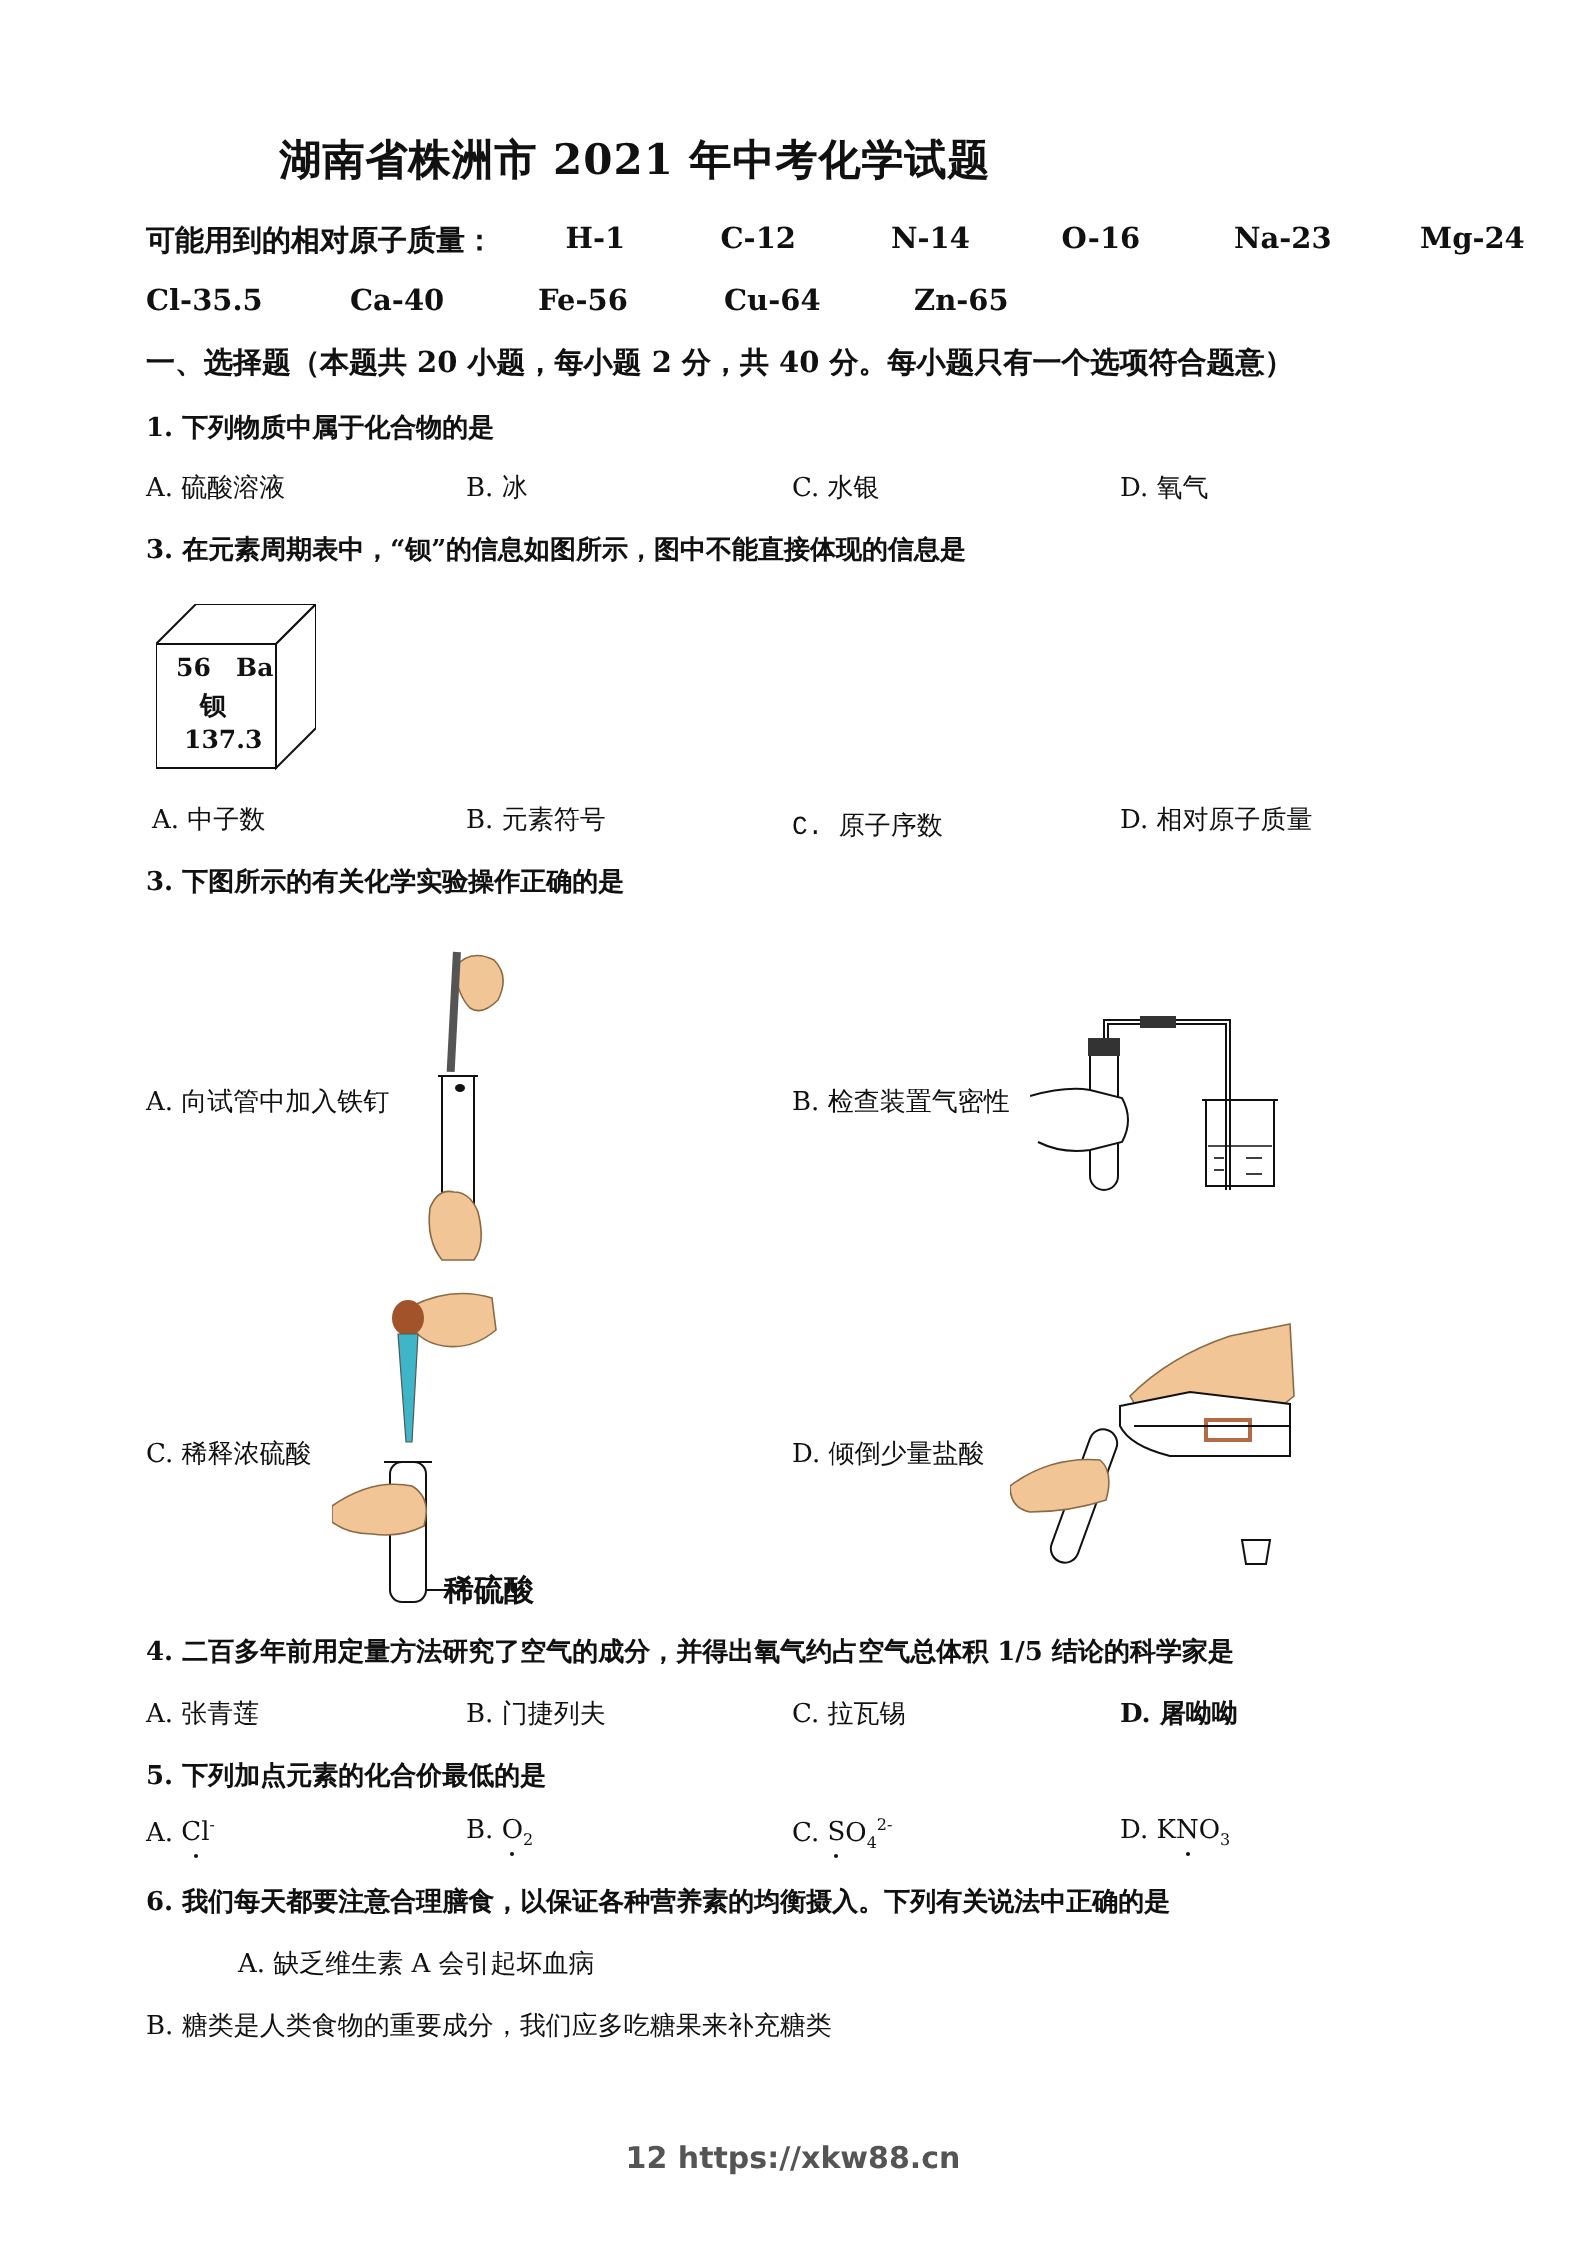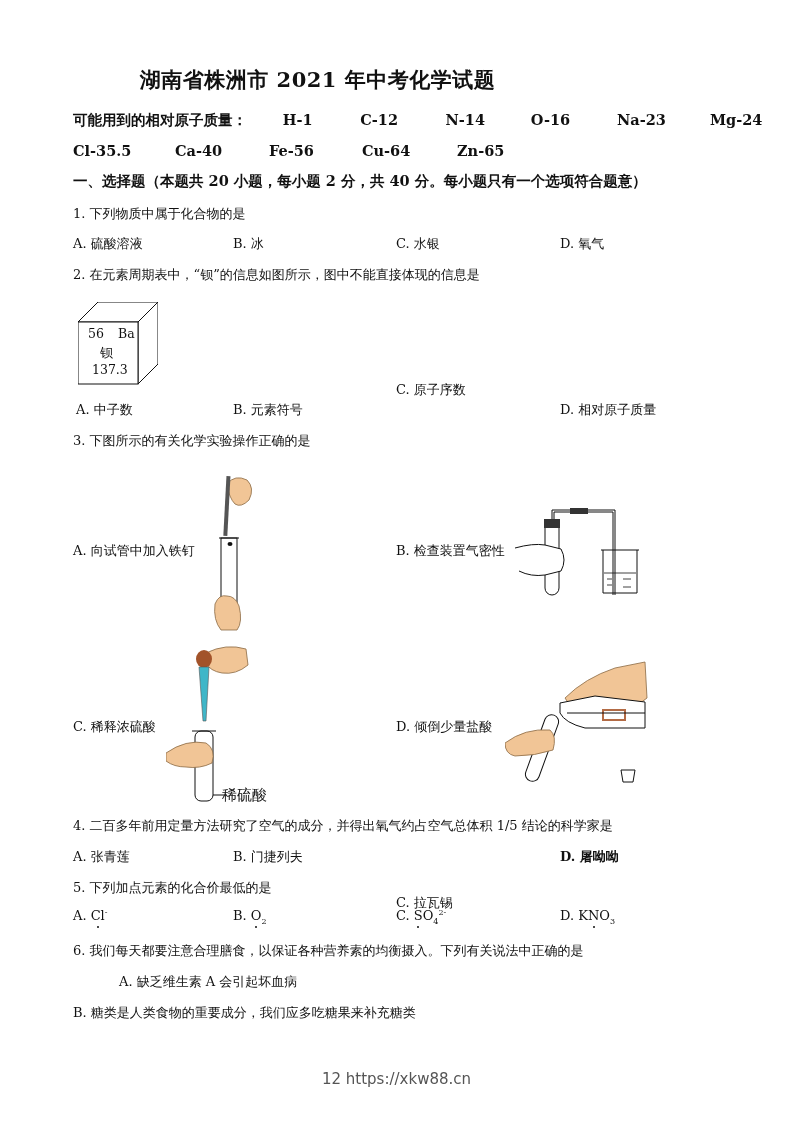--- a/index.html
+++ b/index.html
@@ -1,18 +1,18 @@
 <!DOCTYPE html>
 <html><head>
 <meta charset="utf-8">
 <style>
   html, body { margin:0; padding:0; background:#ffffff; }
   body { width:793px; height:1122px; position:relative; overflow:hidden;
          font-family:"DejaVu Serif", "Liberation Serif", serif; color:#111; }
-  .abs { position:absolute; }
+  .abs { position:absolute;font-weight:bold; }
   .title { left:0; width:635px; top:66px; text-align:center; font-size:21px; font-weight:bold;
            font-family:"DejaVu Serif","Liberation Serif",serif; letter-spacing:0.5px; }
   .bold { font-weight:bold; font-size:14.5px; }
   .line { font-size:13px; white-space:nowrap; }
   .mass-row { display:flex;gap:22px; }
   .mass-row span { display:inline-block; }
   .opt { position:absolute; font-size:13px; white-space:nowrap; }
   .elem-box { position:absolute; left:78px; top:302px; }
   .dotbelow { position:relative; display:inline-block; }
   .dotbelow::after { content:""; position:absolute; left:50%; bottom:-5px; width:2px; height:2px;
@@ -46,37 +46,37 @@
 </div>
 
 <div class="abs bold" style="left:73px; top:172px;">一、选择题（本题共 20 小题，每小题 2 分，共 40 分。每小题只有一个选项符合题意）</div>
 
 <div class="abs line" style="left:73px; top:205px;">1. 下列物质中属于化合物的是</div>
 <div class="opt" style="left:73px; top:235px;">A. 硫酸溶液</div>
 <div class="opt" style="left:233px; top:235px;">B. 冰</div>
 <div class="opt" style="left:396px; top:235px;">C. 水银</div>
 <div class="opt" style="left:560px; top:235px;">D. 氧气</div>
 
-<div class="abs line" style="left:73px; top:266px;">2. 在元素周期表中，“钡”的信息如图所示，图中不能直接体现的信息是</div>
+<div class="abs line" style="left:73px; top:266px;">3. 在元素周期表中，“钡”的信息如图所示，图中不能直接体现的信息是</div>
 
 <div class="elem-box">
   <svg width="80" height="86" viewBox="0 0 80 86">
     <polygon points="0,20 20,0 80,0 60,20" fill="#fff" stroke="#111" stroke-width="1"></polygon>
     <polygon points="60,20 80,0 80,62 60,82" fill="#fff" stroke="#111" stroke-width="1"></polygon>
     <rect x="0" y="20" width="60" height="62" fill="#fff" stroke="#111" stroke-width="1"></rect>
   </svg>
   <div class="abs" style="left:10px; top:24px; font-size:12.5px;">56</div>
   <div class="abs" style="left:40px; top:24px; font-size:12.5px;">Ba</div>
   <div class="abs" style="left:22px; top:42px; font-size:13px;">钡</div>
   <div class="abs" style="left:14px; top:60px; font-size:12.5px;">137.3</div>
 </div>
 
 <div class="opt" style="left:76px; top:401px;">A. 中子数</div>
 <div class="opt" style="left:233px; top:401px;">B. 元素符号</div>
-<div class="opt" style="left:396px; top:381px;">C. 原子序数</div>
+<div class="opt" style="left:396px; top:404px;font-family:Liberation Mono, monospace;">C. 原子序数</div>
 <div class="opt" style="left:560px; top:401px;">D. 相对原子质量</div>
 
 <div class="abs line" style="left:73px; top:432px;">3. 下图所示的有关化学实验操作正确的是</div>
 
 <div class="opt" style="left:73px; top:542px;">A. 向试管中加入铁钉</div>
 
 <div class="abs" style="left:205px; top:474px;">
   <svg width="50" height="158" viewBox="0 0 50 158">
     <path d="M22,10 Q30,0 42,6 Q50,14 44,26 Q36,34 30,30 Q24,24 22,10Z" fill="#f1c596" stroke="#8a6a44" stroke-width="0.8"></path>
     <rect x="20" y="2" width="4" height="60" fill="#555" transform="rotate(3 22 30)"></rect>
@@ -130,21 +130,21 @@
     <line x1="62" y1="55" x2="140" y2="55" stroke="#111" stroke-width="1"></line>
     <rect x="30" y="55" width="14" height="70" rx="7" fill="#fff" stroke="#111" stroke-width="1" transform="rotate(20 37 90)"></rect>
     <path d="M0,85 Q20,70 45,72 Q52,78 48,92 Q30,98 10,98 Q0,96 0,85Z" fill="#f1c596" stroke="#8a6a44" stroke-width="0.8"></path>
     <path d="M116,112 L130,112 L128,124 L118,124Z" fill="#fff" stroke="#111" stroke-width="1"></path>
   </svg>
 </div>
 
 <div class="abs line" style="left:73px; top:817px;">4. 二百多年前用定量方法研究了空气的成分，并得出氧气约占空气总体积 1/5 结论的科学家是</div>
 <div class="opt" style="left:73px; top:848px;">A. 张青莲</div>
 <div class="opt" style="left:233px; top:848px;">B. 门捷列夫</div>
-<div class="opt" style="left:396px; top:848px;margin-top:46px;">C. 拉瓦锡</div>
+<div class="opt" style="left:396px; top:848px;">C. 拉瓦锡</div>
 <div class="opt" style="left:560px; top:848px;font-weight:bold;">D. 屠呦呦</div>
 
 <div class="abs line" style="left:73px; top:879px;">5. 下列加点元素的化合价最低的是</div>
 <div class="opt" style="left:73px; top:908px;">
   <span>A. </span><span class="dotbelow">Cl</span><sup>-</sup>
 </div>
 <div class="opt" style="left:233px; top:908px;">
   <span>B. </span><span class="dotbelow">O</span><sub>2</sub>
 </div>
 <div class="opt" style="left:396px; top:908px;">

